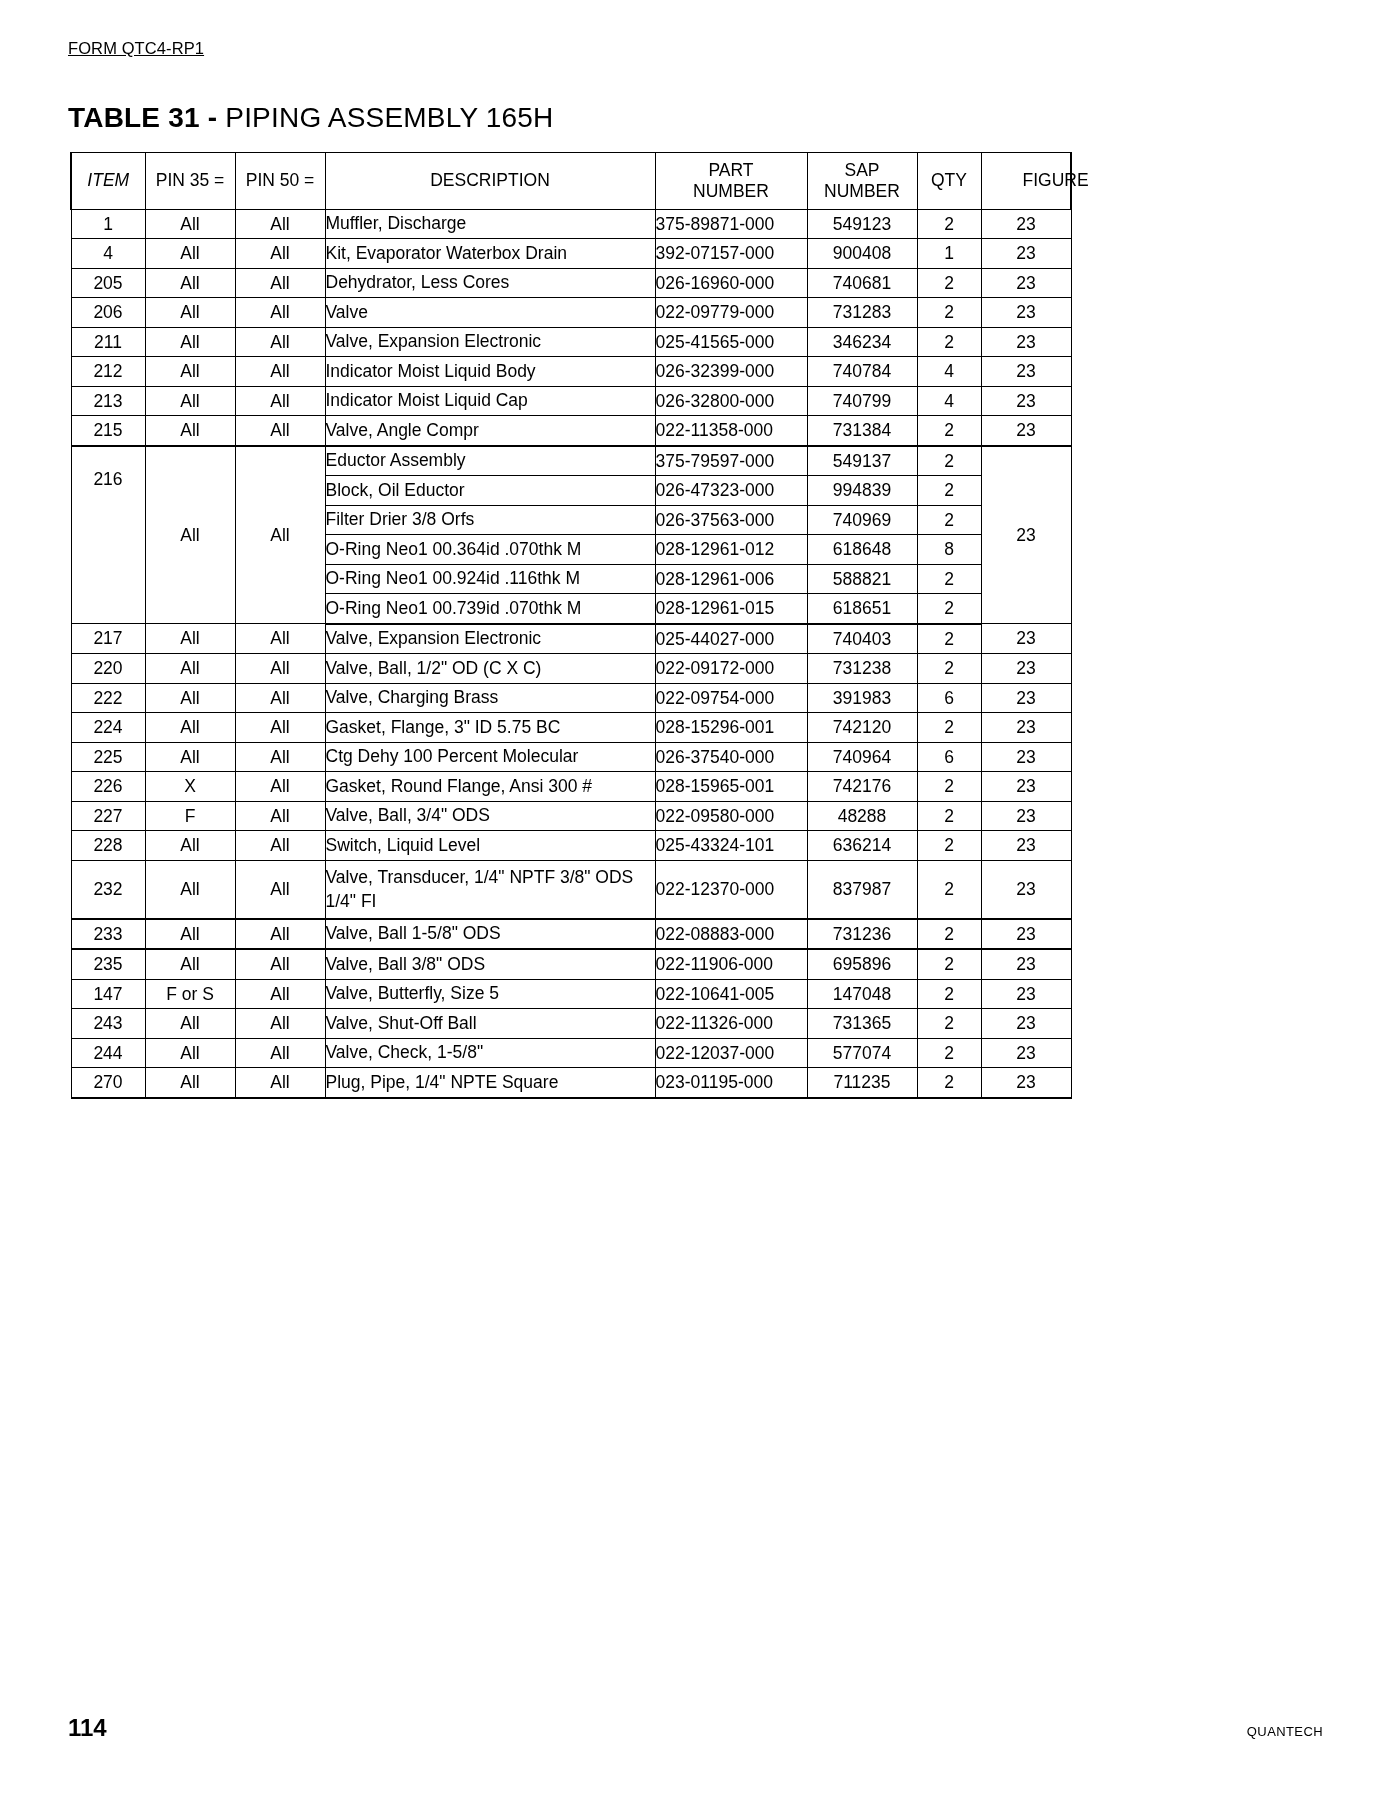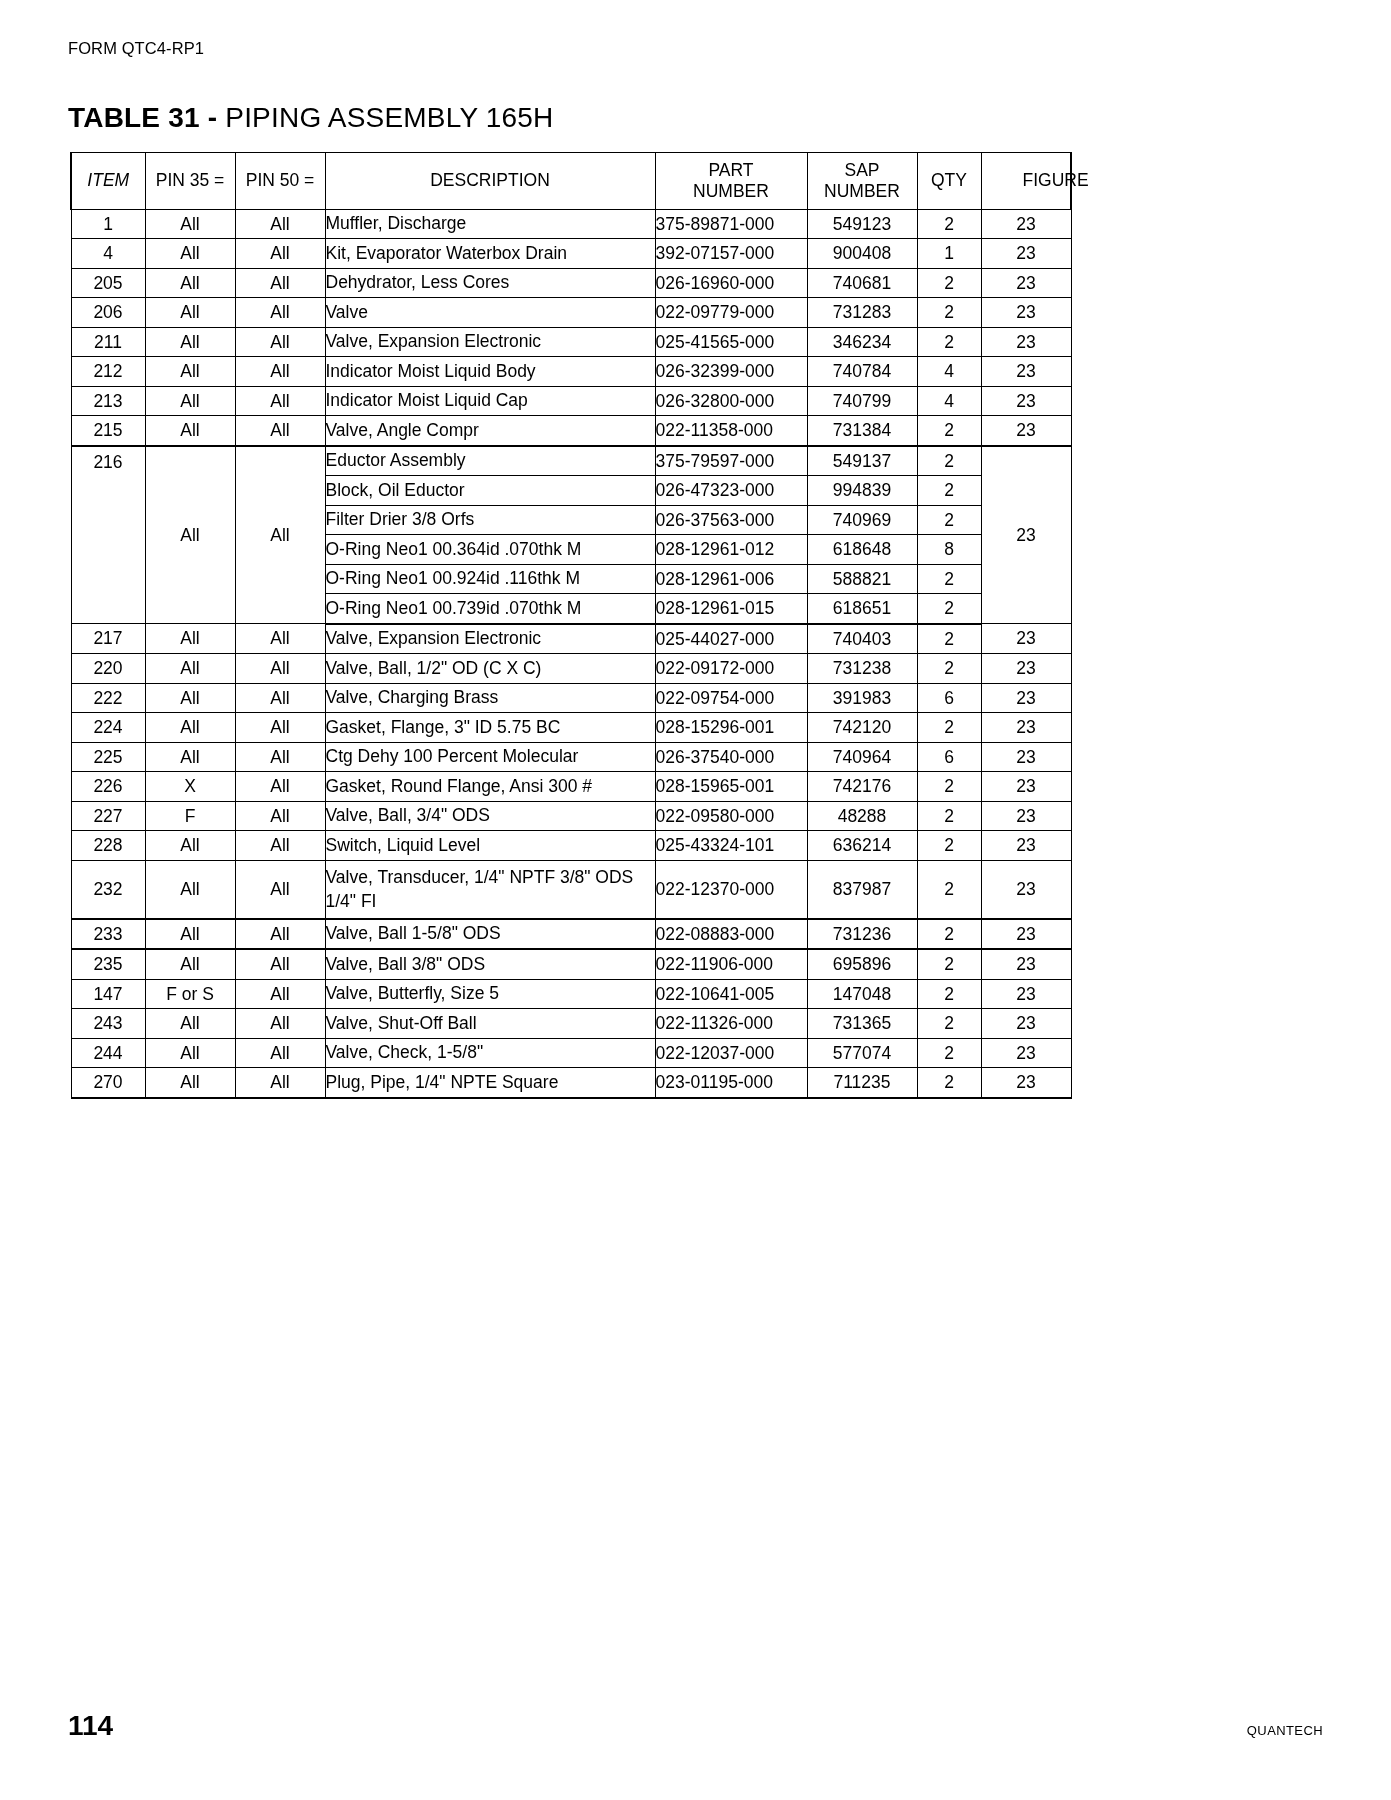--- a/index.html
+++ b/index.html
@@ -18,20 +18,21 @@
     position: relative;
     width: 1391px;
     height: 1800px;
     box-sizing: border-box;
     padding: 38px 68px 0 68px;
   }
   .header-block {
     font-size: 16.5px;
     line-height: 1.33;
     letter-spacing: 0.1px;
+    text-decoration: underline;
   }
   .header-block div { white-space: pre; }
 
   .table-title {
     margin-top: 42px;
     margin-bottom: 18px;
     font-size: 28px;
     letter-spacing: 0.2px;
   }
   .table-title .strong { font-weight: bold; }
@@ -96,21 +97,21 @@
   .footer {
     position: absolute;
     left: 68px;
     right: 68px;
     bottom: 58px;
     display: flex;
     justify-content: space-between;
     align-items: baseline;
   }
   .footer .pagenum {
-    font-size: 28px;
+    font-size: 24px;
     font-weight: bold;
   }
   .footer .brand {
     font-size: 13px;
     letter-spacing: 0.4px;
   }
 </style>
 </head>
 <body>
 
@@ -231,21 +232,21 @@
         <td class="pin">All</td>
         <td class="pin">All</td>
         <td class="desc">Valve, Angle Compr</td>
         <td class="part">022-11358-000</td>
         <td class="sap">731384</td>
         <td class="qty">2</td>
         <td class="fig right-edge">23</td>
       </tr>
 
       <tr>
-        <td class="item left-edge" rowspan="6" style="vertical-align:top; padding-top:5px;">216</td>
+        <td class="item left-edge" rowspan="6" style="vertical-align:top; padding-top:22px;">216</td>
         <td class="pin" rowspan="6">All</td>
         <td class="pin" rowspan="6">All</td>
         <td class="desc">Eductor Assembly</td>
         <td class="part">375-79597-000</td>
         <td class="sap">549137</td>
         <td class="qty">2</td>
         <td class="fig right-edge" rowspan="6">23</td>
       </tr>
       <tr>
         <td class="desc">Block, Oil Eductor</td>

